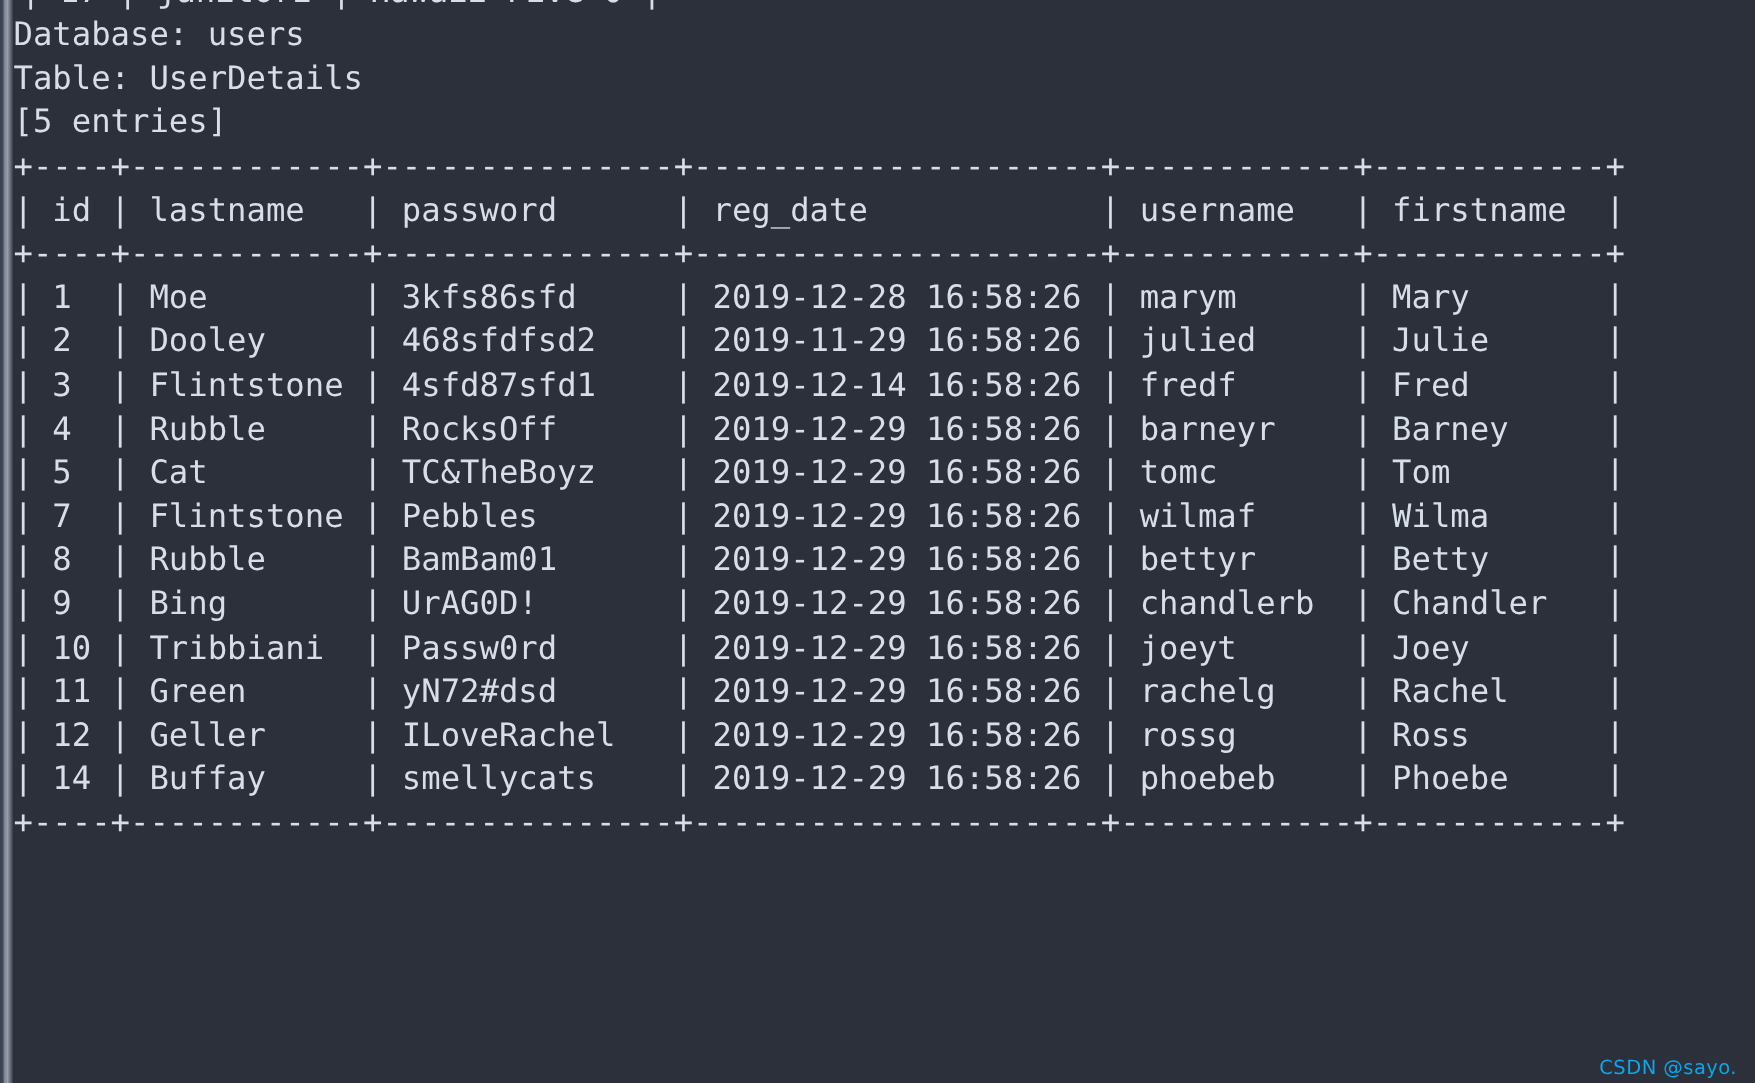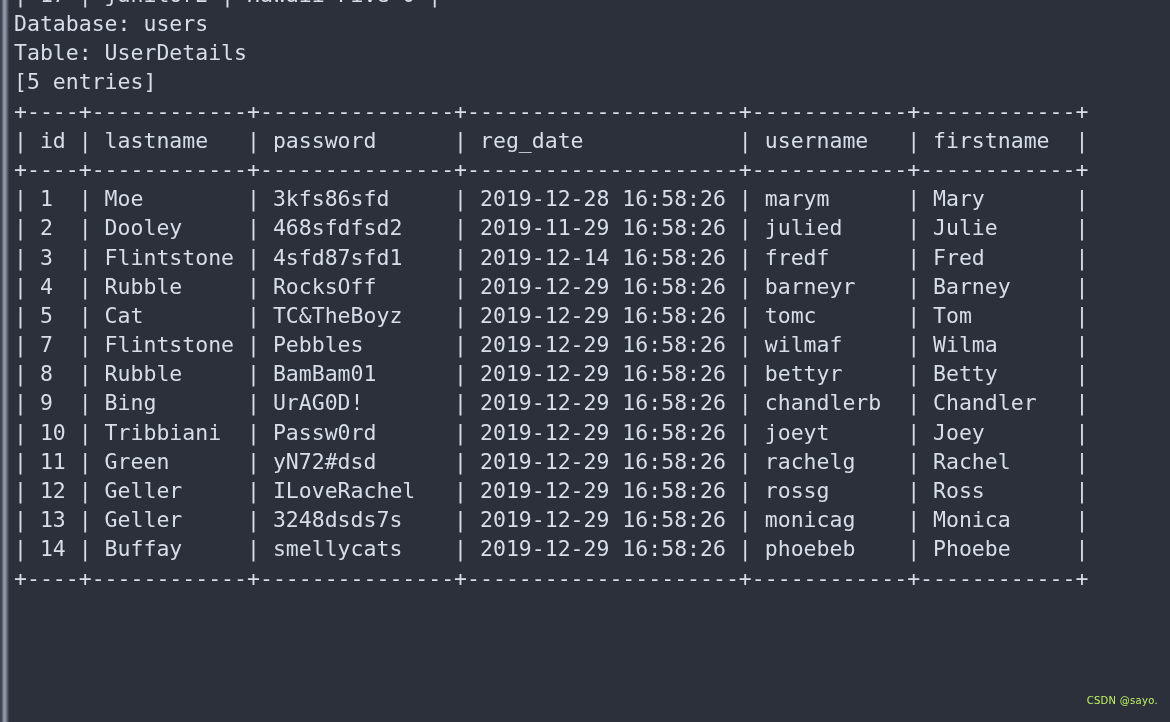--- a/index.html
+++ b/index.html
@@ -38,45 +38,45 @@
     font-size: 21.5px;
     line-height: 29.2px;
     letter-spacing: 0px;
     z-index: 1;
     overflow: hidden;
   }
 
   .term-line {
     white-space: pre;
     margin: 0;
-    padding: 0 0 0 5px;
+    padding: 0 0 0 0;
     height: 29.2px;
   }
 
   
   #clipped-line {
     height: 9px;
     overflow: hidden;
     position: relative;
   }
   #clipped-line .inner {
     position: absolute;
     left: 5px;
     top: -20px;
     white-space: pre;
     color: #d8dee9;
   }
 
   #watermark {
     position: absolute;
     right: 12px;
-    bottom: 16px;
+    bottom: 2px;
     font-family: "DejaVu Sans", "Liberation Sans", sans-serif;
-    font-size: 10px;
-    color: #bef264;
+    font-size: 13px;
+    color: #0ea5e9;
     letter-spacing: 0.3px;
     z-index: 2;
     user-select: none;
   }
 </style>
 </head>
 <body>
 
 <div id="edge-sliver"></div>
 
@@ -98,20 +98,19 @@
   <div class="term-line">| 2  | Dooley     | 468sfdfsd2    | 2019-11-29 16:58:26 | julied     | Julie      |</div>
   <div class="term-line">| 3  | Flintstone | 4sfd87sfd1    | 2019-12-14 16:58:26 | fredf      | Fred       |</div>
   <div class="term-line">| 4  | Rubble     | RocksOff      | 2019-12-29 16:58:26 | barneyr    | Barney     |</div>
   <div class="term-line">| 5  | Cat        | TC&amp;TheBoyz    | 2019-12-29 16:58:26 | tomc       | Tom        |</div>
   <div class="term-line">| 7  | Flintstone | Pebbles       | 2019-12-29 16:58:26 | wilmaf     | Wilma      |</div>
   <div class="term-line">| 8  | Rubble     | BamBam01      | 2019-12-29 16:58:26 | bettyr     | Betty      |</div>
   <div class="term-line">| 9  | Bing       | UrAG0D!       | 2019-12-29 16:58:26 | chandlerb  | Chandler   |</div>
   <div class="term-line">| 10 | Tribbiani  | Passw0rd      | 2019-12-29 16:58:26 | joeyt      | Joey       |</div>
   <div class="term-line">| 11 | Green      | yN72#dsd      | 2019-12-29 16:58:26 | rachelg    | Rachel     |</div>
   <div class="term-line">| 12 | Geller     | ILoveRachel   | 2019-12-29 16:58:26 | rossg      | Ross       |</div>
-  <div class="term-line">| 13 | Geller     | 3248dsds7s    | 2019-12-29 16:58:26 | monicag    | Monica     |</div>
   <div class="term-line">| 14 | Buffay     | smellycats    | 2019-12-29 16:58:26 | phoebeb    | Phoebe     |</div>
 
   <div class="term-line">+----+------------+---------------+---------------------+------------+------------+</div>
 
 </div>
 
 <div id="watermark">CSDN @sayo.</div>
 
 </body></html>

